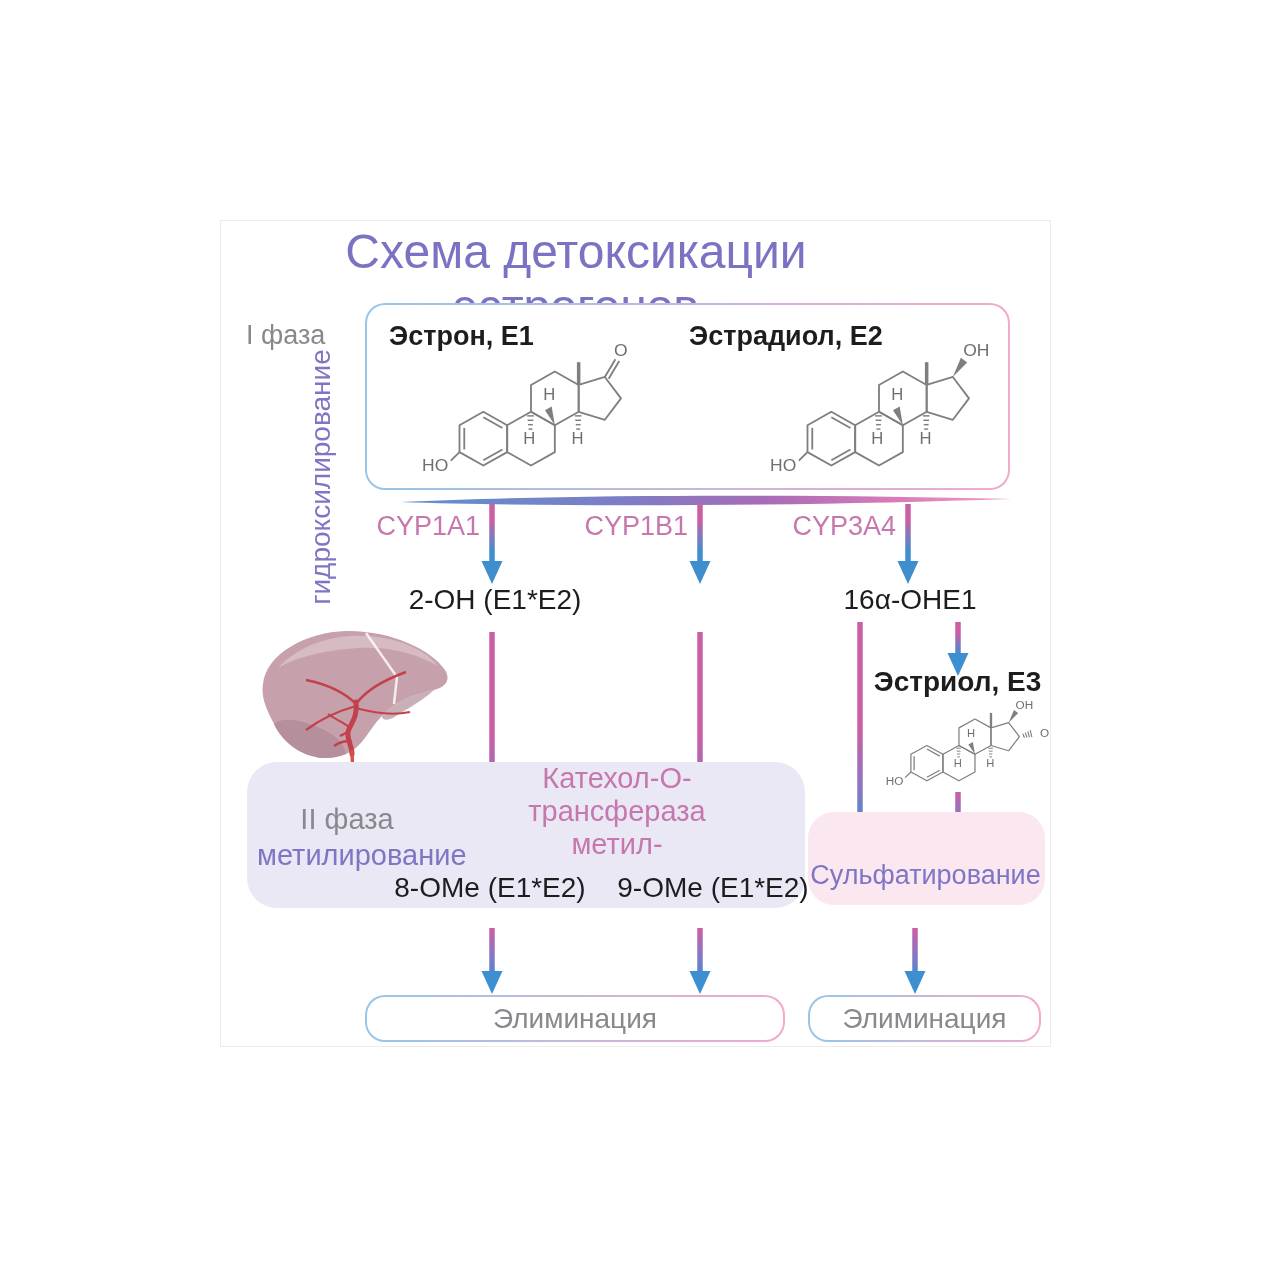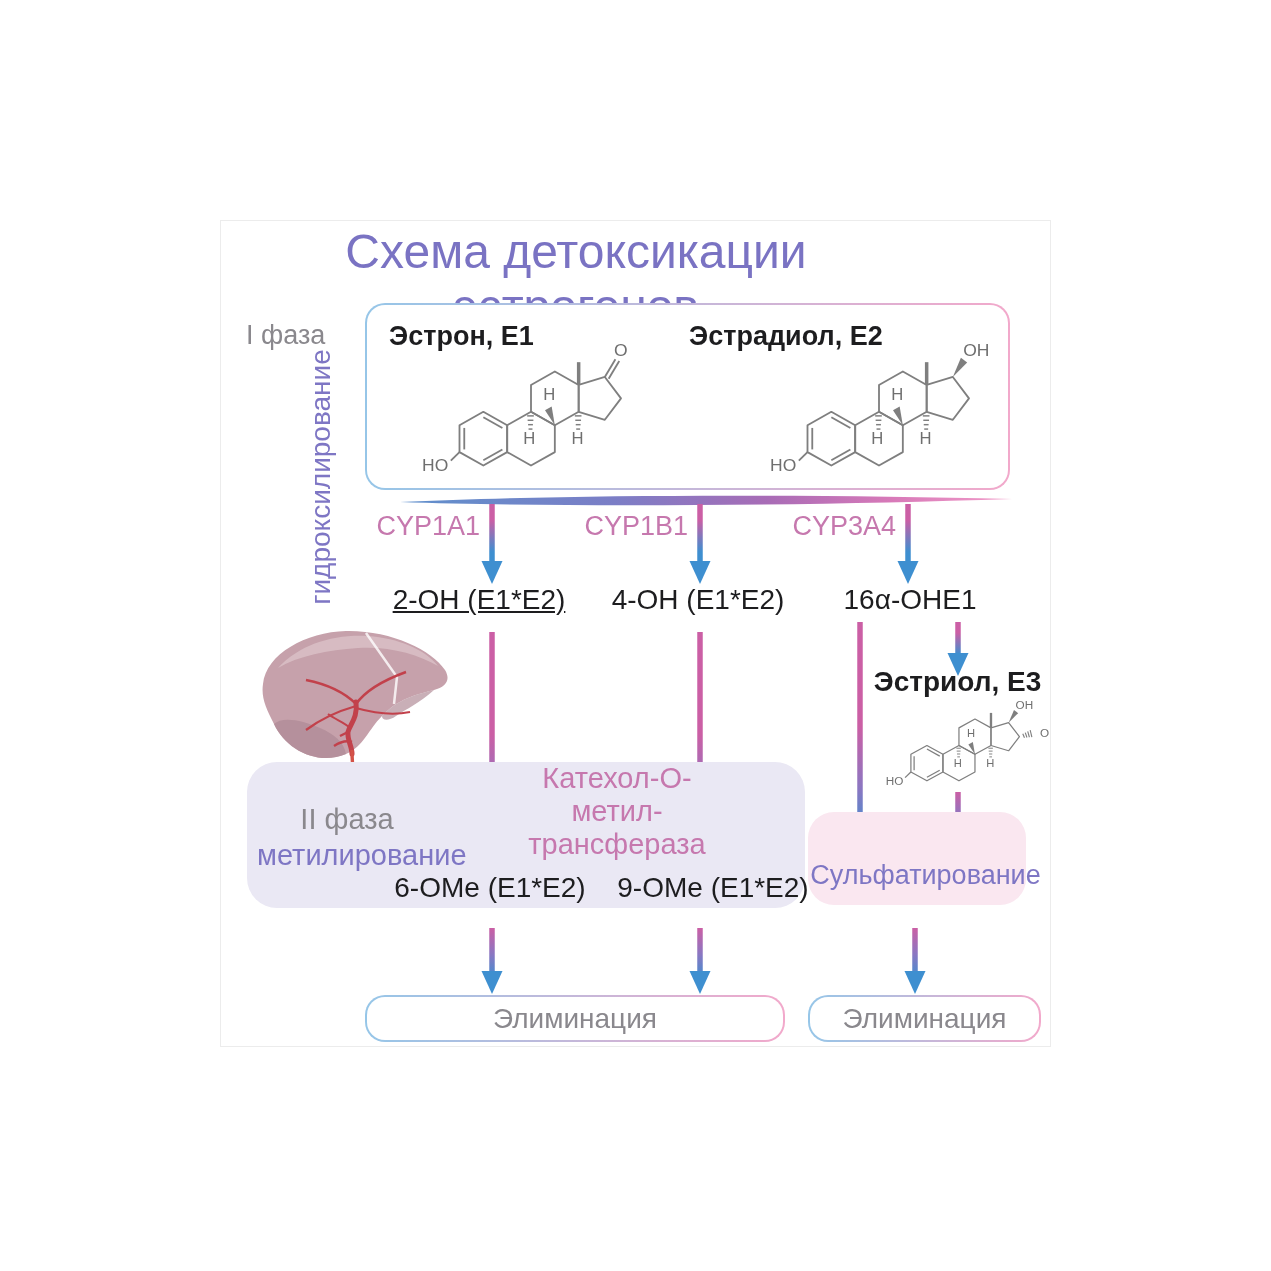--- a/index.html
+++ b/index.html
@@ -16,31 +16,31 @@
   
   .gwrap{position:absolute;border-radius:20px;padding:2px;box-sizing:border-box;
          background:linear-gradient(90deg,var(--border-blue),var(--border-pink));}
   .ginner{width:100%;height:100%;border-radius:18px;background:#fff;box-sizing:border-box;position:relative;}
   .p1box{left:365px;top:303px;width:645px;height:187px;}
   .sub-title{position:absolute;font-size:27px;font-weight:bold;color:var(--ink);}
   .e1t{left:22px;top:16px;text-align:center;} .e2t{left:322px;top:16px;}
   .cyp{top:511px;font-size:27px;color:var(--pink);text-align:right;}
   .c1{left:330px;width:150px;} .c2{left:538px;width:150px;} .c3{left:748px;width:148px;}
   .met{font-size:28px;color:var(--ink);text-align:center;}
-  .m1{left:364px;top:584px;width:230px;text-decoration:underline;} .m2{left:583px;top:584px;width:230px;}
+  .m1{left:380px;top:584px;width:230px;} .m2{left:583px;top:584px;width:230px;}
   .m3{left:795px;top:584px;width:230px;}
   .p2box{left:232px;top:762px;width:558px;height:146px;background:var(--phase2-bg);border-radius:30px;margin-left:15px;}
   .p2label{position:absolute;left:10px;top:41px;width:180px;text-align:center;font-size:29px;color:var(--gray);}
   .p2process{position:absolute;left:10px;top:77px;width:180px;text-align:center;font-size:29px;color:var(--purple);}
   .comt{position:absolute;left:270px;top:0;width:200px;text-align:center;font-size:29px;
         line-height:33px;color:var(--pink);}
   .ome{position:absolute;top:110px;width:230px;text-align:center;font-size:28px;color:var(--ink);}
   .o1{left:128px;} .o2{left:351px;}
   .e3title{left:845px;top:666px;width:225px;text-align:center;font-size:28px;font-weight:bold;color:var(--ink);}
-  .sulfbox{left:808px;top:812px;width:218px;height:93px;background:var(--sulfation-bg);border-radius:26px;}
+  .sulfbox{left:808px;top:812px;width:237px;height:93px;background:var(--sulfation-bg);border-radius:26px;}
   .sulflabel{position:absolute;left:0;top:48px;width:235px;text-align:center;font-size:27px;color:var(--purple);}
   .elim{height:47px;}
   .el1{left:365px;top:995px;width:420px;}
   .el2{left:808px;top:995px;width:233px;}
   .elim .ginner{display:flex;align-items:center;justify-content:center;font-size:28px;color:var(--gray);}
   svg{display:block;}
 </style>
 </head>
 <body>
 
@@ -204,21 +204,20 @@
           <line x1="159.45000000000002" y1="100.2" x2="164.15" y2="100.2" stroke="#7f7f7f" stroke-width="1.8"></line>
         </svg>
     </div>
   </div>
 
   <div class="abs cyp c1">CYP1A1</div>
   <div class="abs cyp c2">CYP1B1</div>
   <div class="abs cyp c3">CYP3A4</div>
 
   <div class="abs met m1">2-OH (E1*E2)</div>
-  <div class="abs met m2">4-OH (E1*E2)</div>
   <div class="abs met m3">16α-OHE1</div>
 
   <svg class="abs" style="left:248px;top:620px" width="212" height="158" viewBox="0 0 212 158">
     <path d="M15,64 C18,34 58,12 98,11 C142,10 184,30 197,50 C203,60 198,67 186,70
              C156,77 146,84 134,96 C120,110 116,126 98,134 C70,146 38,130 26,104
              C18,88 13,78 15,64 Z" fill="#c6a1ab"></path>
     <path d="M26,104 C38,130 70,146 98,134 C96,122 86,114 72,108 C54,100 34,96 26,104 Z" fill="#b28d99" opacity="0.85"></path>
     <path d="M134,96 C146,84 156,77 186,70 C172,83 158,89 148,96 C141,101 134,101 134,96 Z" fill="#b28d99" opacity="0.7"></path>
     <path d="M30,48 C52,24 86,14 120,16 C150,18 178,30 190,46 C170,34 140,26 110,28
              C80,30 50,36 30,48 Z" fill="#d9c0c6" opacity="0.85"></path>
@@ -231,24 +230,24 @@
     <path d="M108,82 C110,98 102,104 100,112 C99,120 104,126 104,134" fill="none" stroke="#c2414b" stroke-width="5" stroke-linecap="round"></path>
     <path d="M104,130 C104,140 105,150 106,157" fill="none" stroke="#d45248" stroke-width="3.4"></path>
     <path d="M100,112 L92,116 M104,122 C98,120 92,122 86,126" fill="none" stroke="#c2414b" stroke-width="2.4"></path>
   </svg>
 
   <div class="abs p2box">
     <div class="p2label">II фаза</div>
     <div class="p2process">метилирование</div>
     <div class="comt">
       <div>Катехол-О-</div>
+      <div>трансфераза</div>
       <div>метил-</div>
-      <div>трансфераза</div>
     </div>
-    <div class="ome o1">6-OMe (E1*E2)</div>
+    <div class="ome o1">8-OMe (E1*E2)</div>
     <div class="ome o2">9-OMe (E1*E2)</div>
   </div>
 
   <div class="abs e3title">Эстриол, E3</div>
   <svg id="struct-e3" class="abs" style="left:881px;top:699px" width="168" height="92" viewBox="-34 -8 300 172" preserveAspectRatio="none">
       <polygon points="48,79 76.6,95.5 76.6,128.5 48,145 19.4,128.5 19.4,95.5" fill="none" stroke="#7f7f7f" stroke-width="2.2" stroke-linejoin="round"></polygon>
       <polygon points="105.2,79 133.8,95.5 133.8,128.5 105.2,145 76.6,128.5 76.6,95.5" fill="none" stroke="#7f7f7f" stroke-width="2.2" stroke-linejoin="round"></polygon>
       <polygon points="133.8,29.5 162.4,46 162.4,79 133.8,95.5 105.2,79 105.2,46" fill="none" stroke="#7f7f7f" stroke-width="2.2" stroke-linejoin="round"></polygon>
       <polygon points="162.4,46 193.8,36.2 213.2,62.5 193.8,88.8 162.4,79" fill="none" stroke="#7f7f7f" stroke-width="2.2" stroke-linejoin="round"></polygon>
       <line x1="48" y1="85.6" x2="70.88" y2="98.8" stroke="#7f7f7f" stroke-width="2.2"></line>

